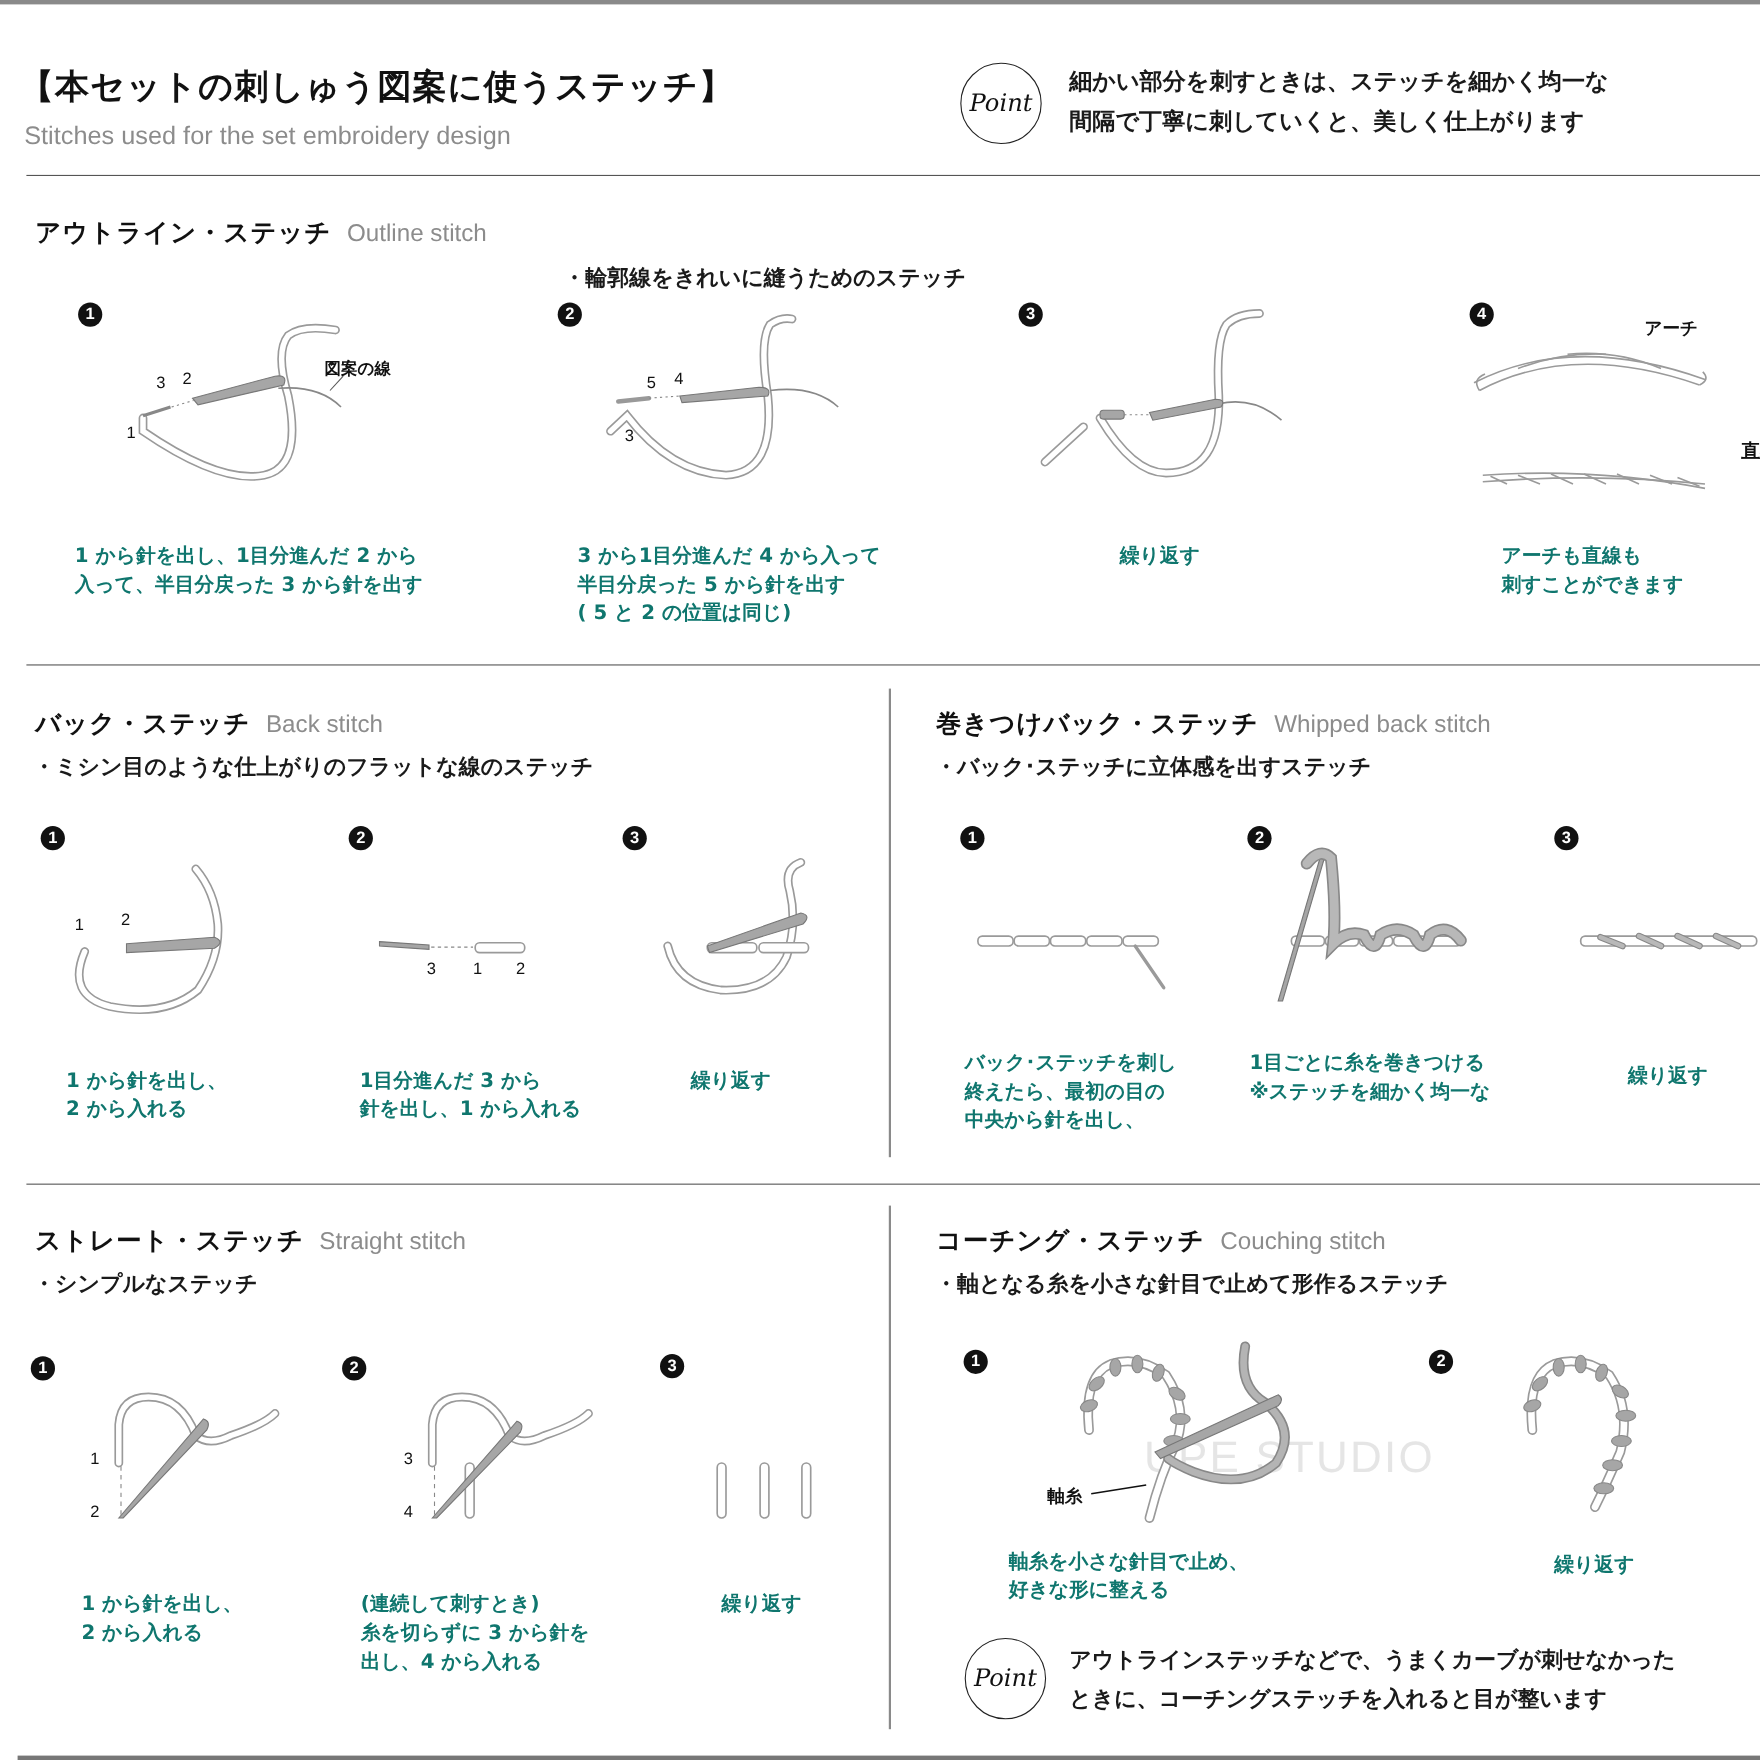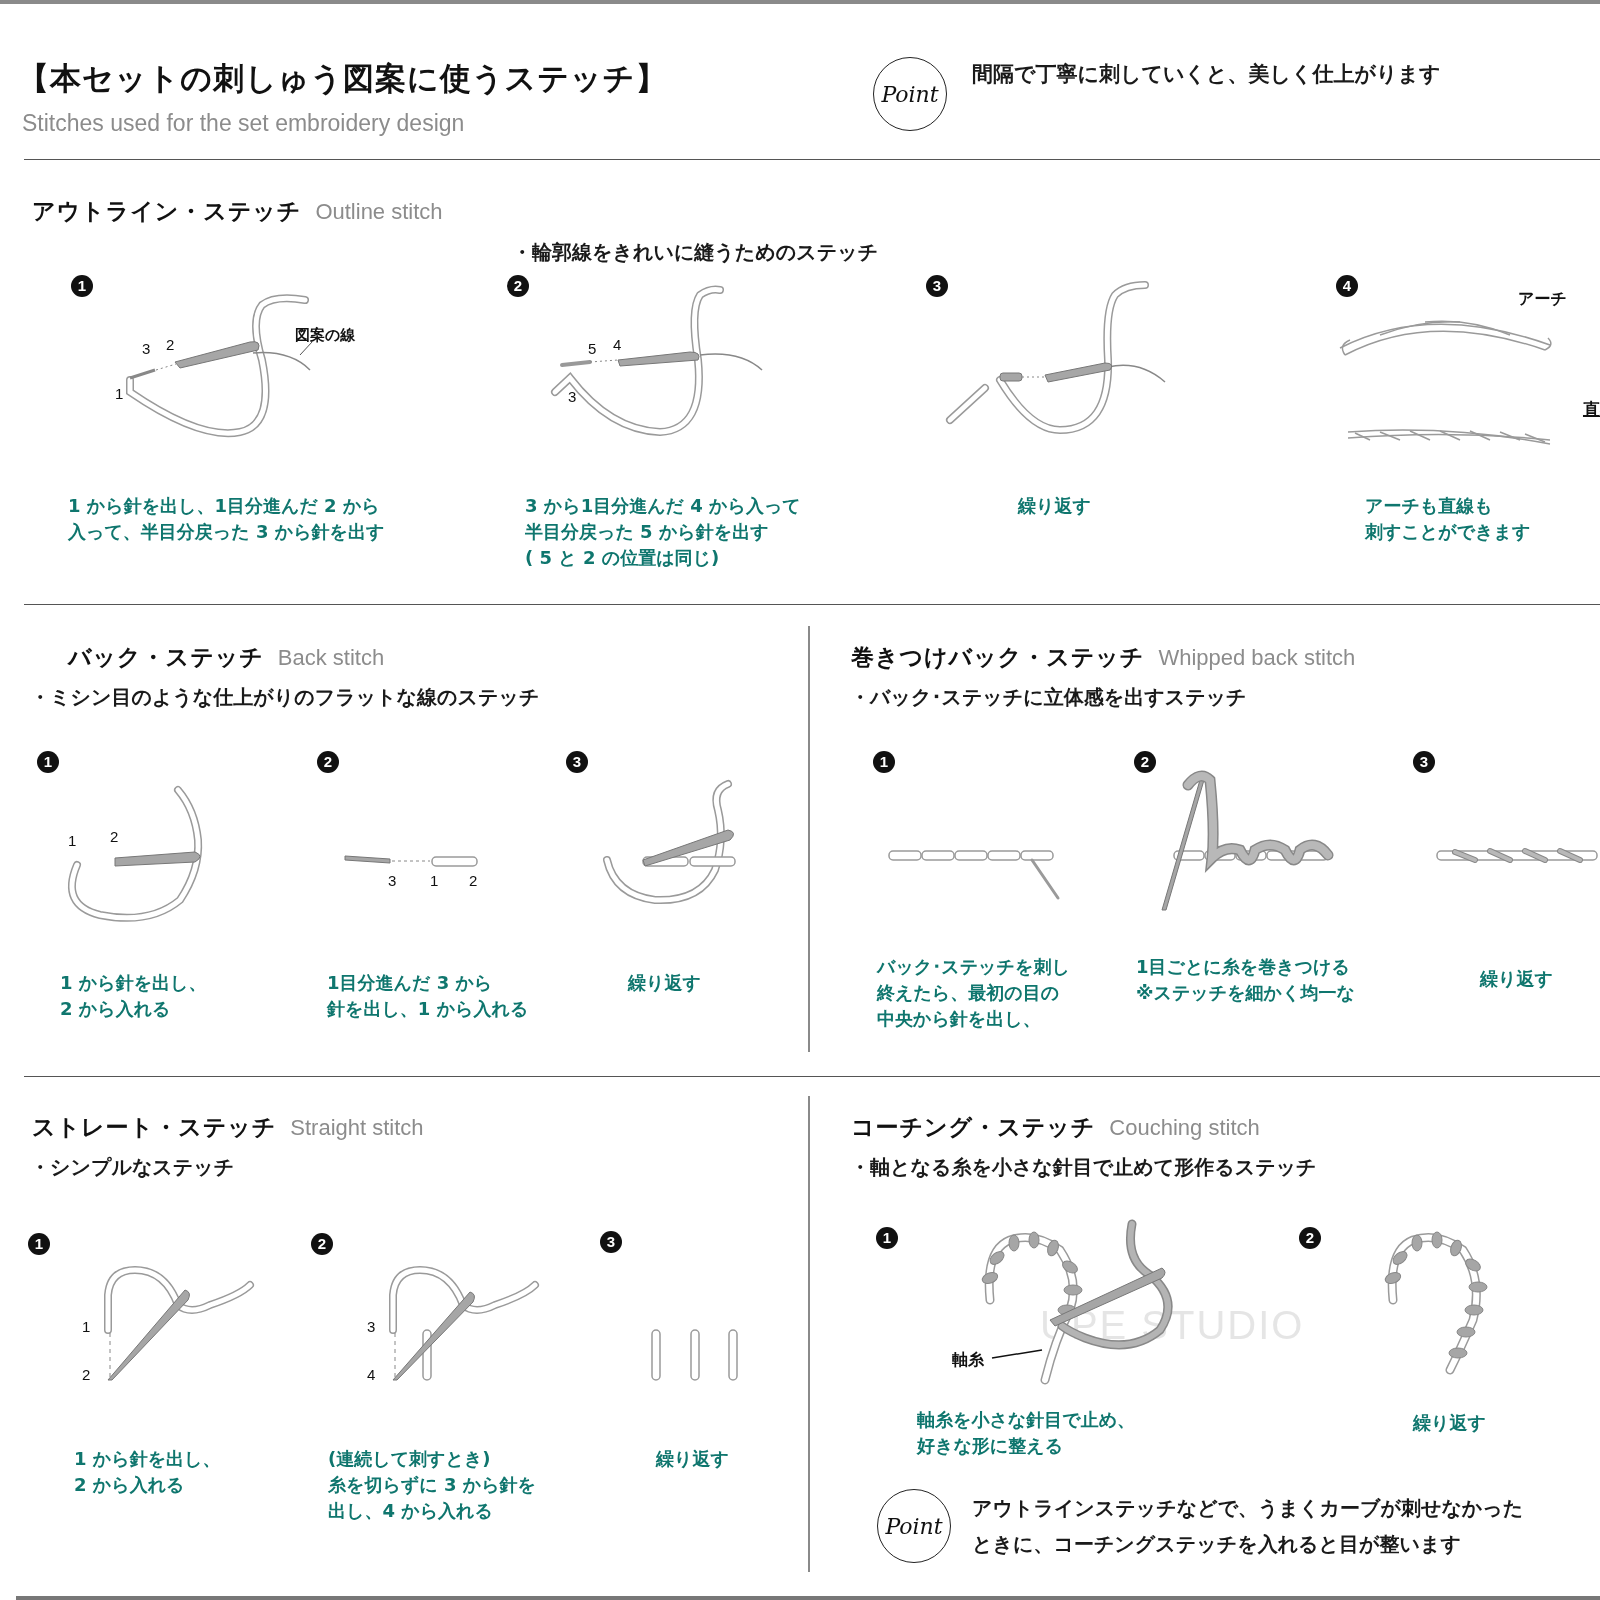--- a/index.html
+++ b/index.html
@@ -36,20 +36,21 @@
 
 <div class="top-rule"></div>
 
 <div class="abs main-title" style="left:18px; top:58px;">【本セットの刺しゅう図案に使うステッチ】</div>
 <div class="abs main-sub" style="left:22px; top:110px;">Stitches used for the set embroidery design</div>
 
 <div class="point-logo" style="left:873px; top:57px;">
     <span>Point</span>
   </div>
 <div class="abs point-text" style="left:972px; top:56px;">
+  <div>細かい部分を刺すときは、ステッチを細かく均一な</div>
   <div>間隔で丁寧に刺していくと、美しく仕上がります</div>
 </div>
 <div class="hr" style="left:24px; top:159px; width:1576px;"></div>
 
 <div class="abs sec-title" style="left:32px; top:196px;">
   <span>アウトライン・ステッチ</span><span class="sec-en">Outline stitch</span>
 </div>
 <div class="abs sec-desc" style="left:512px; top:199px;margin-top:40px;">・輪郭線をきれいに縫うためのステッチ</div>
 
 <div class="step-num" style="left:71px; top:275px;">1</div>
@@ -115,31 +116,31 @@
     <path d="M1425,322 Q1470,318 1510,335"></path>
     <path d="M1345,355 Q1338,345 1350,340"></path>
     <path d="M1545,350 Q1555,345 1548,338"></path>
   </g>
   <g fill="none" stroke="#9a9a9a" stroke-width="1.5">
     <path d="M1348,438 Q1450,430 1550,440"></path>
     <path d="M1348,432 Q1450,425 1550,444"></path>
     <path d="M1355,433 L1370,440 M1380,432 L1400,440 M1410,431 L1430,440 M1440,431 L1460,440 M1470,431 L1490,440 M1500,432 L1520,440 M1525,434 L1545,442"></path>
   </g>
 </svg>
-<div class="lbl-jp" style="left:1495px; top:289px;margin-left:23px;">アーチ</div>
+<div class="lbl-jp" style="left:1495px; top:289px;">アーチ</div>
 <div class="lbl-jp" style="left:1583px; top:398px; font-size:17px;text-decoration:underline;">直線</div>
 <div class="cap" style="left:1365px; top:493px;">
   <div>アーチも直線も</div>
   <div>刺すことができます</div>
 </div>
 
 <div class="hr" style="left:24px; top:604px; width:1576px;"></div>
 <div class="vr" style="left:808px; top:626px; height:426px;"></div>
 
-<div class="abs sec-title" style="left:32px; top:642px;margin-left:36px;">
+<div class="abs sec-title" style="left:32px; top:642px;">
   <span>バック・ステッチ</span><span class="sec-en">Back stitch</span>
 </div>
 <div class="abs sec-desc" style="left:30px; top:684px;">・ミシン目のような仕上がりのフラットな線のステッチ</div>
 
 <div class="step-num" style="left:37px; top:751px;">1</div>
 <svg style="left:0;top:0;" width="1600" height="1600">
   <path d="M77,865 Q60,905 100,915 Q150,925 180,900 Q200,870 198,840 Q195,810 178,790" fill="none" stroke="#9a9a9a" stroke-width="8" stroke-linecap="round"></path>
   <path d="M77,865 Q60,905 100,915 Q150,925 180,900 Q200,870 198,840 Q195,810 178,790" fill="none" stroke="#fff" stroke-width="5" stroke-linecap="round"></path>
   <path d="M115,858 L195,852 Q205,856 195,862 L115,866 Z" fill="#a6a6a6" stroke="#777" stroke-width="1"></path>
 </svg>

